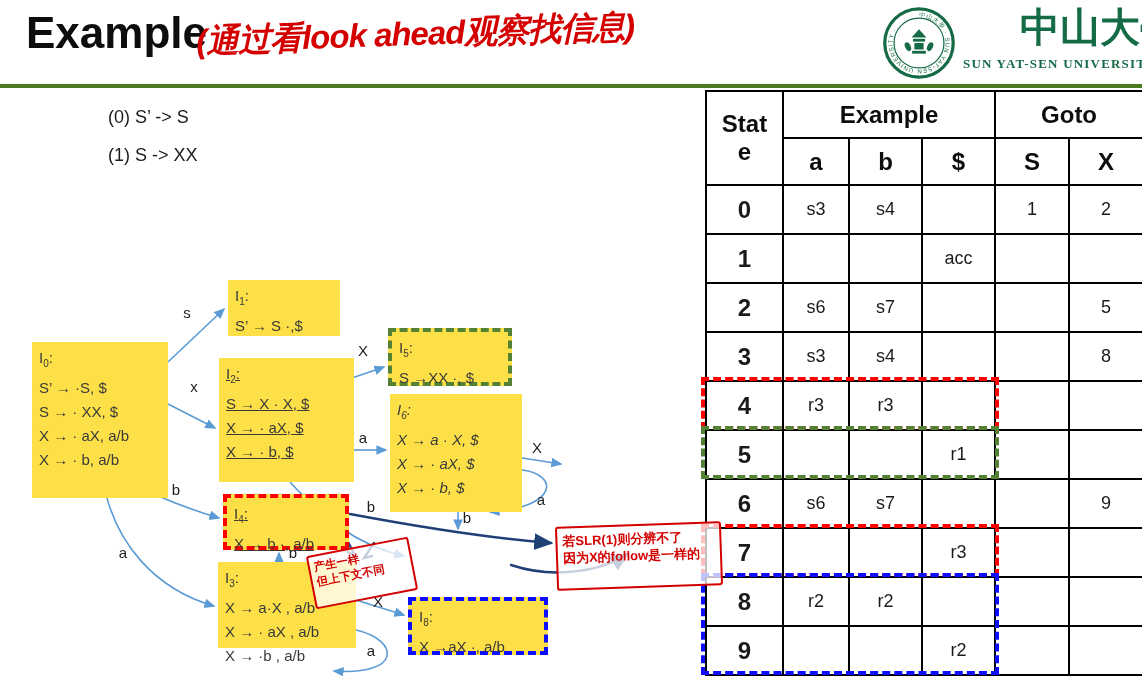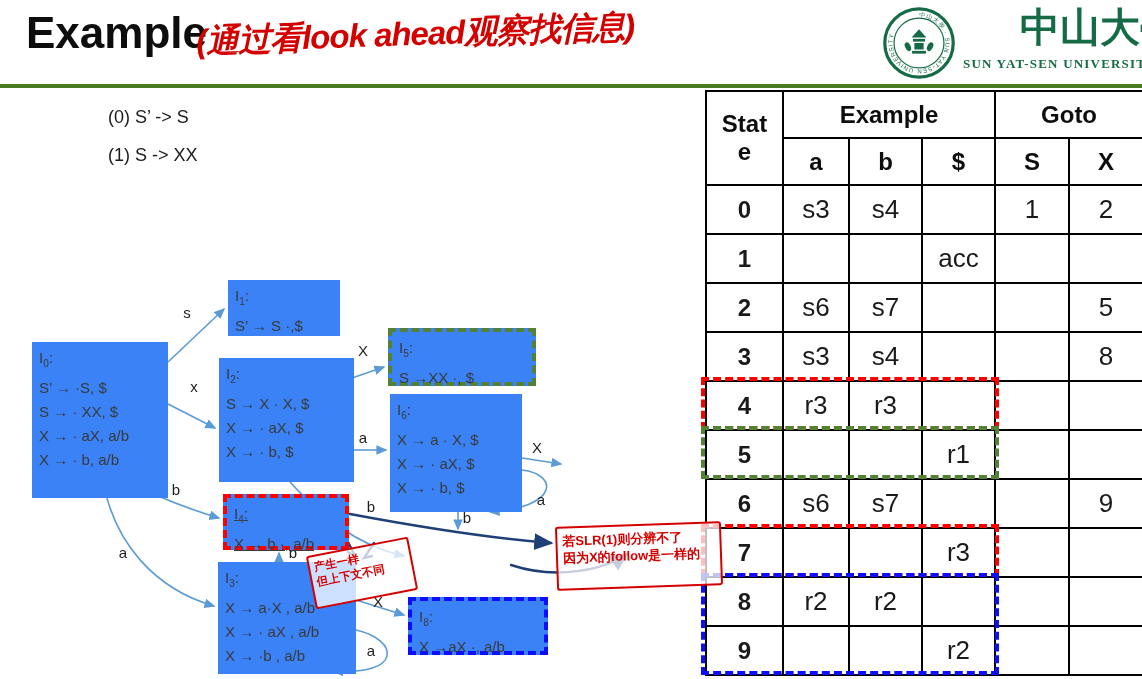--- a/index.html
+++ b/index.html
@@ -17,33 +17,33 @@
   .logo-cn{position:absolute;left:1020px;top:0px;width:180px;height:56px;overflow:hidden;
            font-family:Liberation Mono, monospace;font-weight:bold;font-size:40px;color:#156b45;white-space:nowrap;}
   .logo-en{position:absolute;left:963px;top:56px;width:179px;height:18px;overflow:hidden;
            font-family:"Liberation Serif",serif;font-weight:bold;font-size:13px;letter-spacing:1.2px;
            color:#156b45;white-space:nowrap;}
 
   
   .grammar{position:absolute;left:108px;top:98px;font-size:18px;color:#1a1a1a;line-height:38px;}
 
   
-  .st{position:absolute;background:#3b82f6;font-size:15px;line-height:24px;color:#3a3a3a;
+  .st{position:absolute;background:#fde047;font-size:15px;line-height:24px;color:#3a3a3a;
       padding:4px 7px;box-sizing:border-box;white-space:nowrap;z-index:3;}
   .st sub{font-size:10px;}
   .hl-red{border:4px dashed #ff0000;}
   .hl-green{border:4px dashed #548235;}
   .hl-blue{border:4px dashed #0d0dff;}
   #st0{left:32px;top:342px;width:136px;height:156px;}
   #st1{left:228px;top:280px;width:112px;height:56px;}
-  #st2{left:219px;top:358px;width:135px;height:124px;}
-  #st3{left:218px;top:562px;width:138px;height:112px;}
+  #st2{left:219px;top:358px;width:135px;height:124px;text-decoration:underline;}
+  #st3{left:218px;top:562px;width:138px;height:86px;}
   #st4{left:223px;top:494px;width:126px;height:56px;text-decoration:underline;}
-  #st5{left:388px;top:328px;width:148px;height:58px;}
-  #st6{left:390px;top:394px;width:132px;height:118px;}
+  #st5{left:388px;top:328px;width:124px;height:58px;}
+  #st6{left:390px;top:394px;width:132px;height:118px;font-style:italic;}
   #st7{left:408px;top:532px;width:102px;height:60px;}
   #st8{left:408px;top:597px;width:140px;height:58px;}
   #st9{left:565px;top:445px;width:124px;height:57px;}
 
   .arrows{position:absolute;left:0;top:0;width:1142px;height:679px;z-index:2;pointer-events:none;}
   .arrows text{font-family:"Liberation Sans",sans-serif;font-size:15px;fill:#1f1f1f;text-anchor:middle;}
   .edge{fill:none;stroke:#5b9bd5;stroke-width:1.6;}
   .ink{fill:none;stroke:#1f3f77;stroke-width:2.4;stroke-linecap:round;}
 
   
@@ -53,21 +53,21 @@
          transform:rotate(-11deg);padding:3px 4px;}
   #noteB{left:556px;top:524px;width:152px;height:52px;font-size:13px;line-height:17px;
          transform:rotate(-2deg);padding:4px 5px;white-space:nowrap;}
 
   
   .twrap{position:absolute;left:705px;top:90px;width:437px;height:584px;z-index:3;}
   table.ptable{border-collapse:collapse;table-layout:fixed;width:437px;}
   .ptable th,.ptable td{border:2.5px solid #000;text-align:center;vertical-align:middle;
          padding:0;overflow:hidden;background:#fff;}
   .ptable th{font-size:24px;font-weight:bold;color:#0d0d0d;}
-  .ptable td{font-size:26px;color:#1a1a1a;}
+  .ptable td{font-size:18px;color:#1a1a1a;}
   .ptable td.stcol{font-weight:bold;font-size:24px;}
   .state-head{width:58px;margin:0 auto;word-break:break-all;line-height:1.15;}
   .ov{position:absolute;left:-4px;width:298px;box-sizing:border-box;z-index:5;pointer-events:none;}
   .ov-red{border:4px dashed #ff0000;}
   .ov-green{border:4px dashed #548235;}
   .ov-blue{border:4px dashed #0d0dff;}
   #ov4{top:287px;height:53px;}
   #ov5{top:336px;height:53px;}
   #ov7{top:434px;height:53px;}
   #ov89{top:483px;height:102px;}

